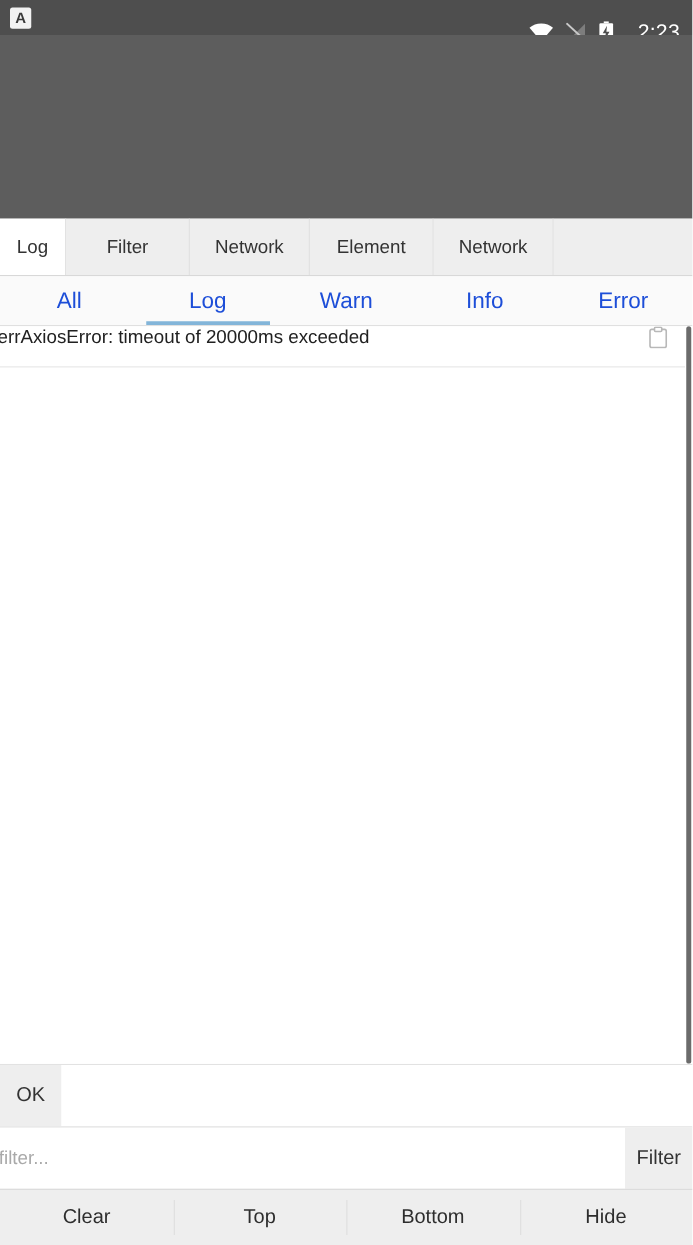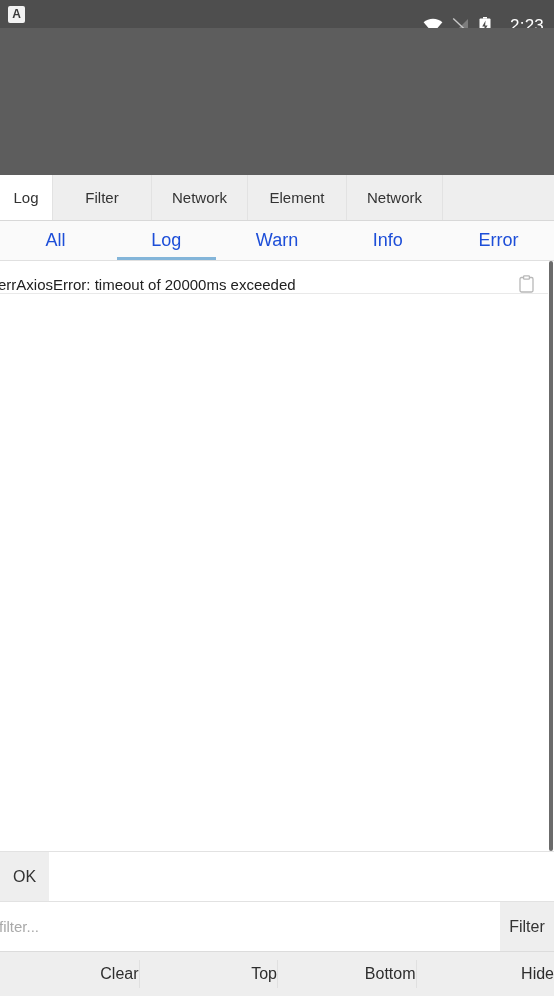--- a/index.html
+++ b/index.html
@@ -139,21 +139,21 @@
   
   .logarea {
     flex: 1 1 auto;
     position: relative;
     background: #ffffff;
     overflow: hidden;
   }
   .log-row {
     position: relative;
     display: flex;
-    align-items: flex-end;
+    align-items: flex-start;
     min-height: 33px;
     border-bottom: 1px solid #e9e9e9;
     padding-right: 14px;
     box-sizing: border-box;
   }
   .log-text {
     flex: 1 1 auto;
     font-size: 15px;
     color: #212121;
     padding-left: 0px;
@@ -224,21 +224,21 @@
     flex: 0 0 45px;
     display: flex;
     background: #eeeeee;
     border-top: 1px solid #dcdcdc;
     box-sizing: border-box;
   }
   .bbtn {
     flex: 1 1 0;
     display: flex;
     align-items: center;
-    justify-content: flex-end;
+    justify-content: center;
     font-size: 16px;
     color: #2d2d2d;
     position: relative;
   }
   .bbtn + .bbtn::before {
     content: "";
     position: absolute;
     left: 0;
     top: 8px;
     bottom: 8px;

